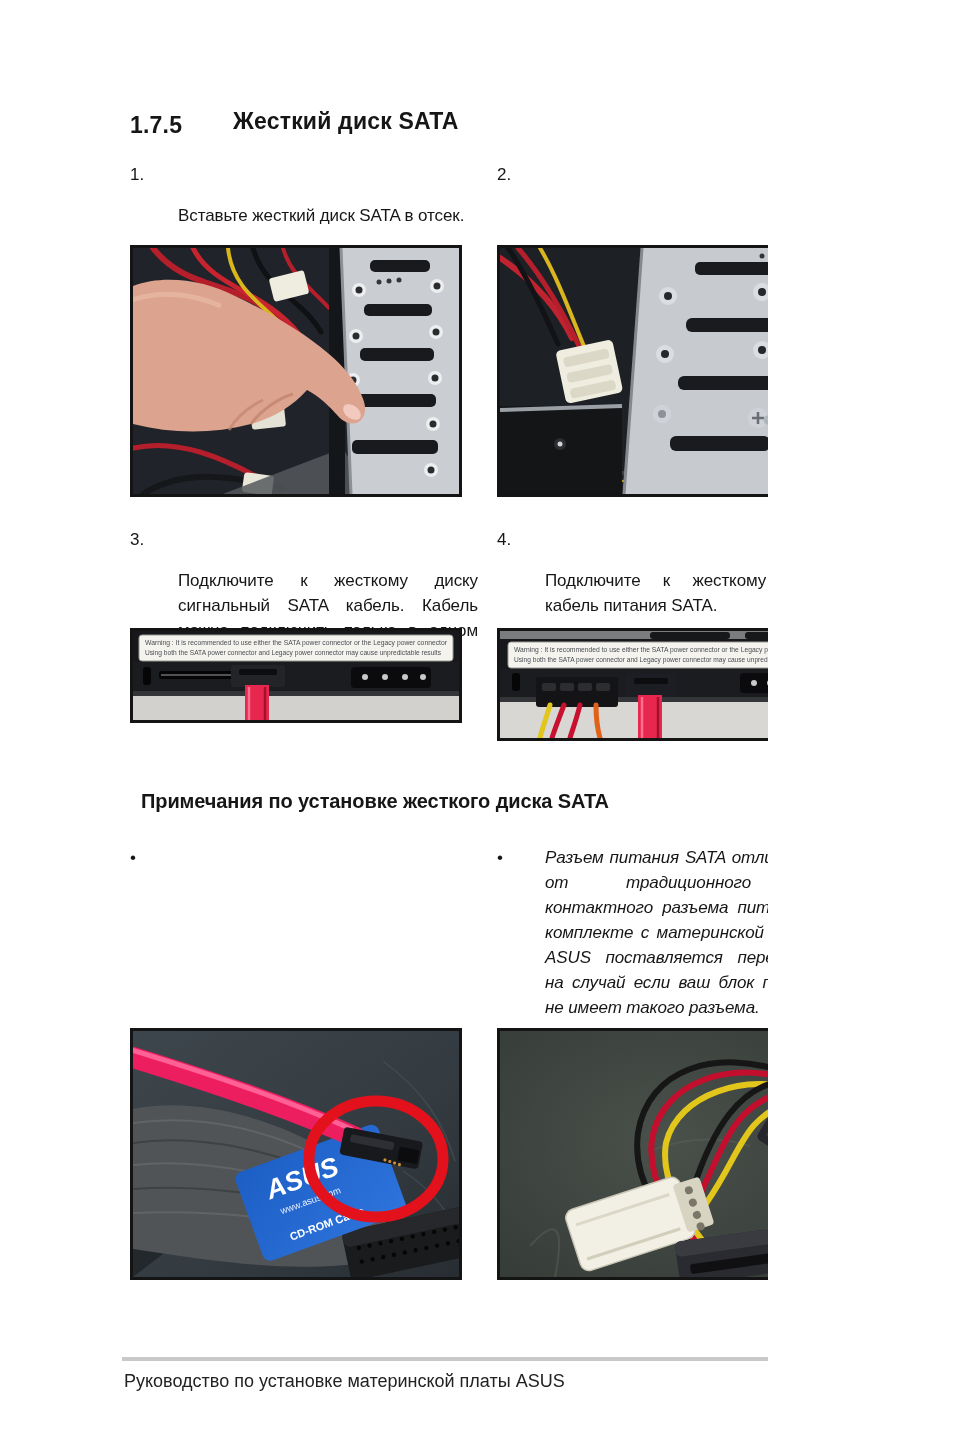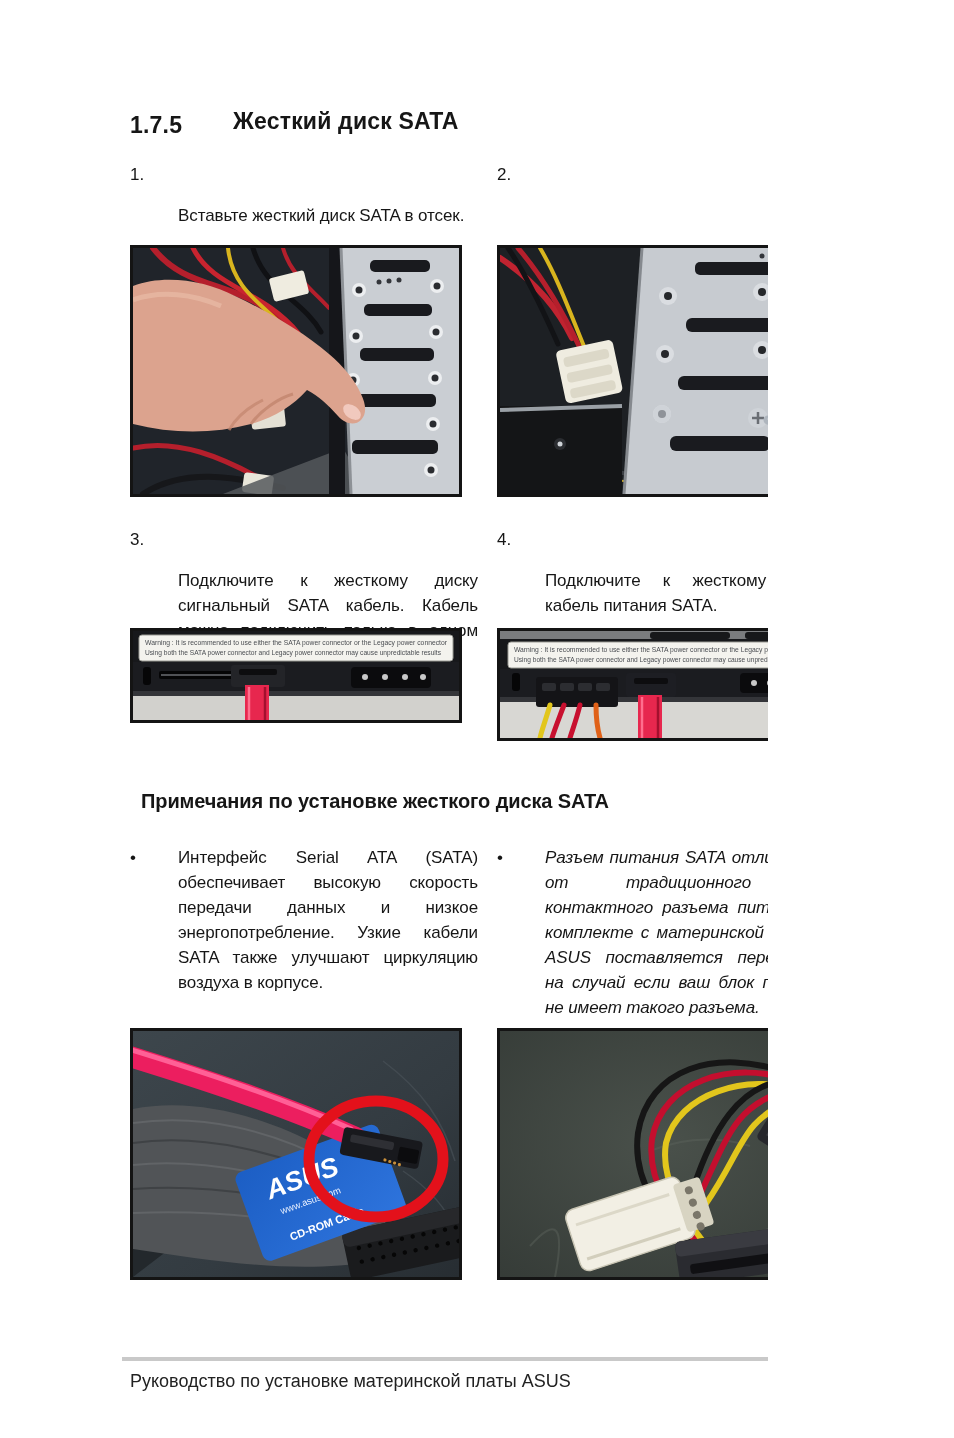--- a/index.html
+++ b/index.html
@@ -45,21 +45,21 @@
   .lang-tab{
     left:905px;top:793px;width:49px;height:160px;background:#111111;
     display:flex;align-items:center;justify-content:center;
   }
   .lang-tab span{
     transform:rotate(-90deg);white-space:nowrap;color:#ffffff;
     font-size:17px;font-weight:bold;letter-spacing:0.3px;
   }
   
   .footer-rule{left:122px;top:1357px;width:766px;height:4px;background:#c9c9c9;}
-  .footer-text{left:130px;top:1371px;font-size:18px;color:#222222;}
+  .footer-text{left:124px;top:1371px;font-size:18px;color:#222222;}
   .page-number{left:804px;top:1286px;font-size:21px;font-weight:bold;margin-left:34px;}
 </style>
 </head>
 <body>
 
 <div class="page">
 
   <div class="abs section-number">1.7.5</div>
   <div class="abs section-title">Жесткий диск SATA</div>
 
@@ -310,21 +310,20 @@
         <line x1="142" y1="66" x2="142" y2="107" stroke="#ff6f8e" stroke-width="2.5"></line>
         <line x1="158" y1="66" x2="158" y2="107" stroke="#a3102e" stroke-width="2.5"></line>
       </g>
     </svg>
   </figure>
 
   <div class="abs notes-heading">Примечания по установке жесткого диска SATA</div>
 
   <div class="abs bullet b1">
     <div class="num">•</div>
-    <div class="txt">Интерфейс Serial ATA (SATA) обеспечивает высокую скорость передачи данных и низкое энергопотребление. Узкие кабели SATA также улучшают циркуляцию воздуха в корпусе.</div>
   </div>
   <div class="abs bullet b2">
     <div class="num">•</div>
     <div class="txt">Разъем питания SATA отличается от традиционного 4-х контактного разъема питания. В комплекте с материнской платой ASUS поставляется переходник, на случай если ваш блок питания не имеет такого разъема.</div>
   </div>
 
   <div class="abs lang-tab">
     <span>Русский</span>
   </div>
 

